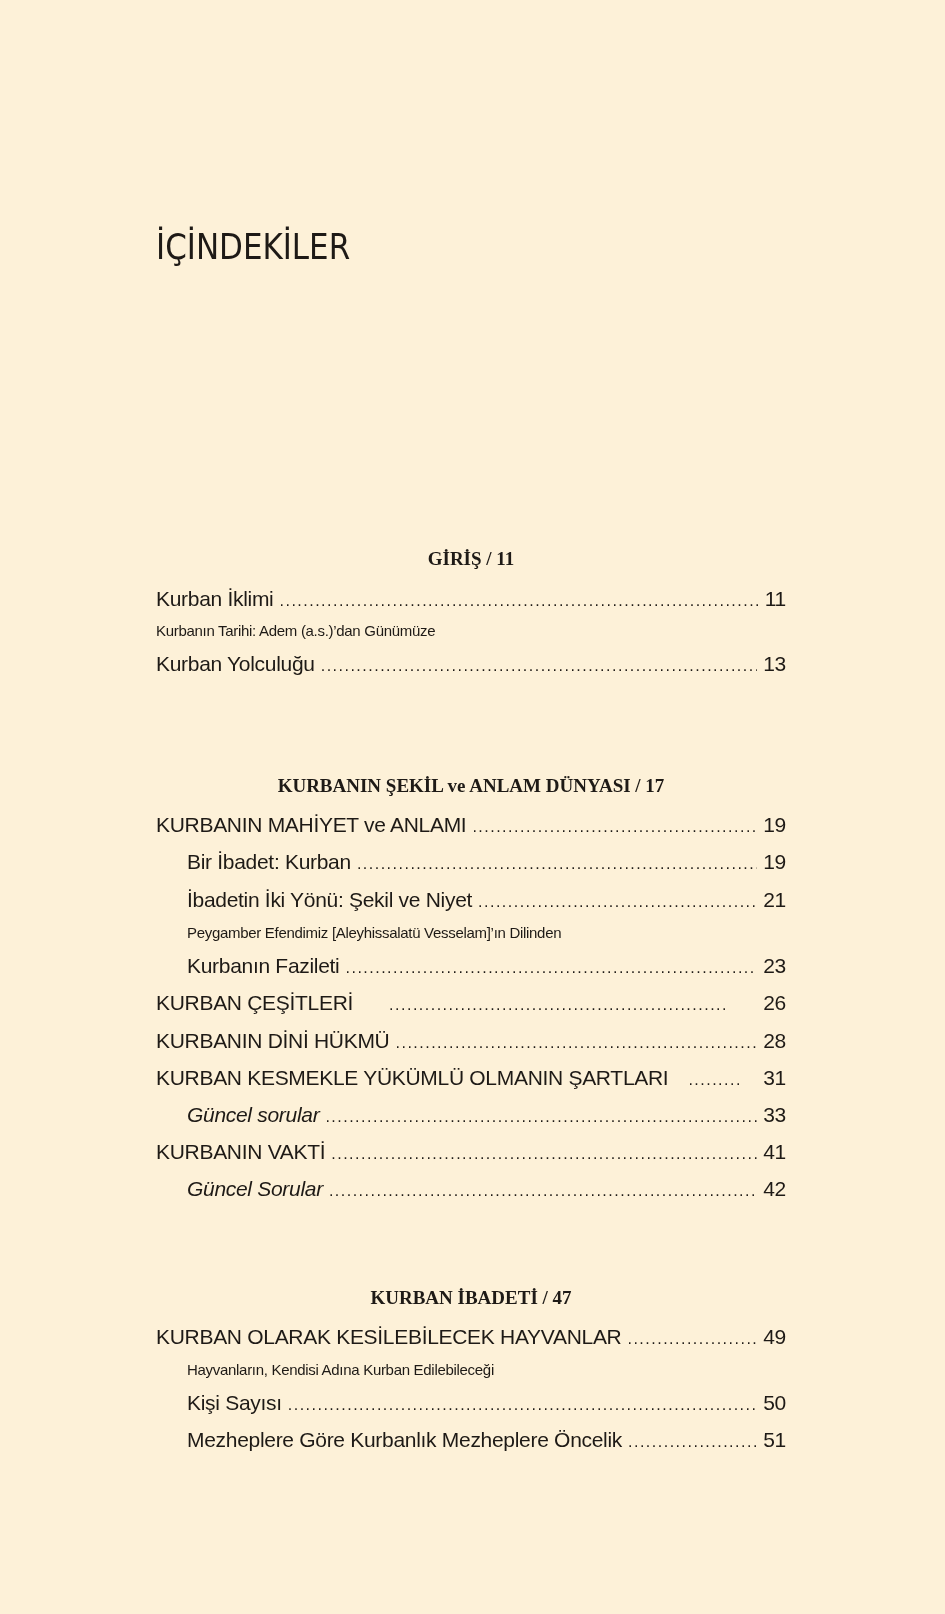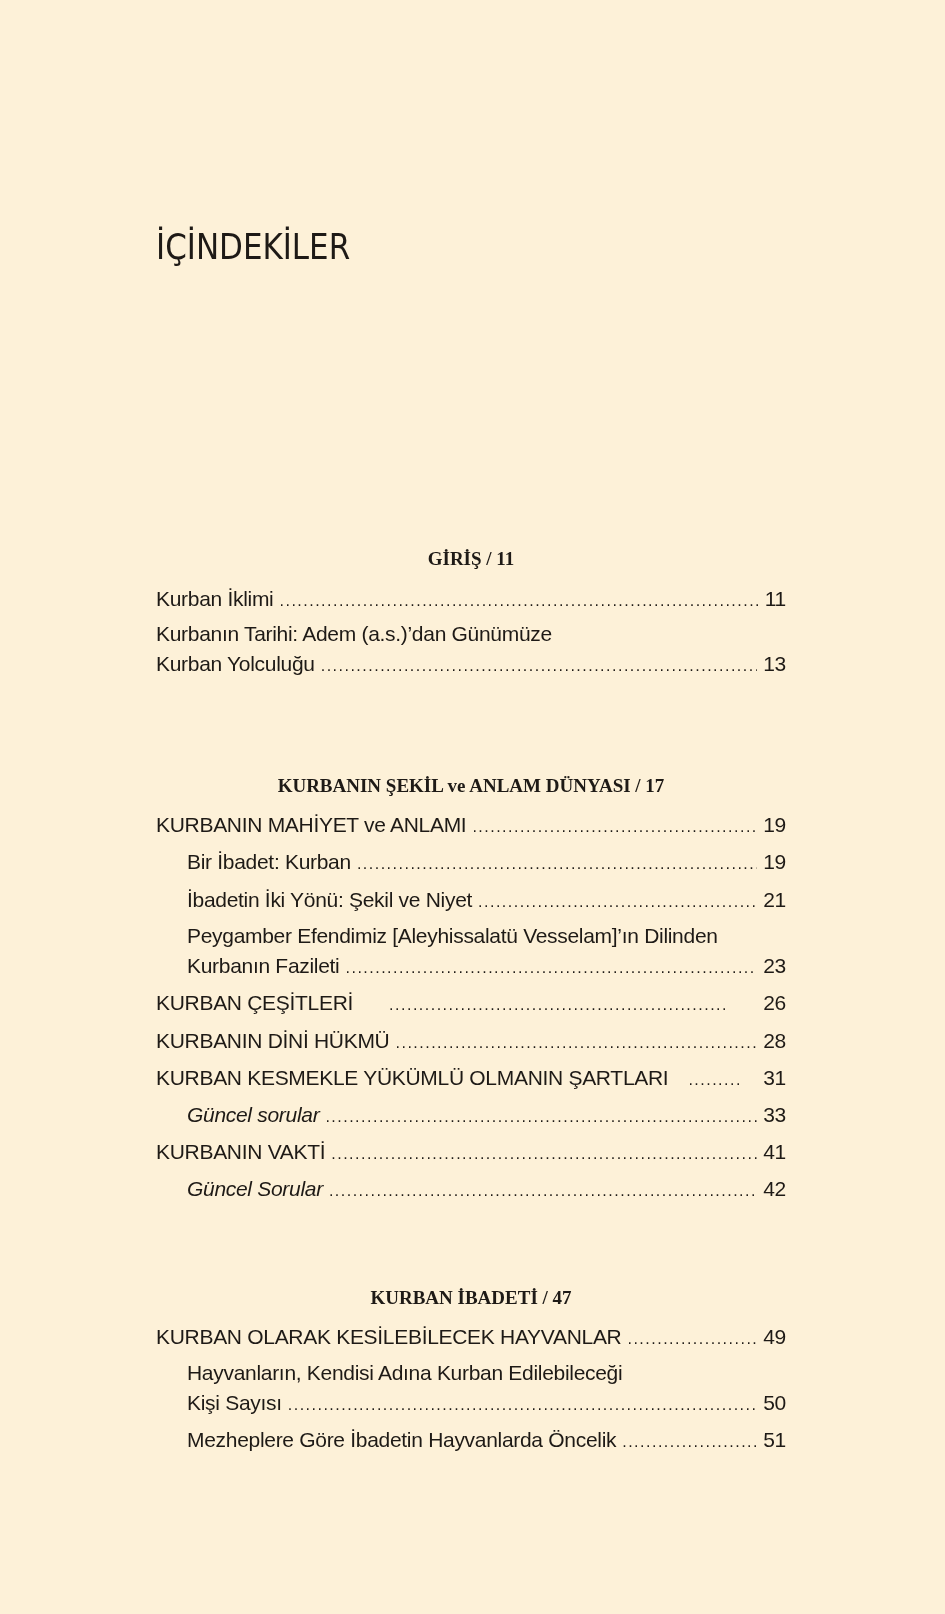--- a/index.html
+++ b/index.html
@@ -35,21 +35,21 @@
   .row .lbl.italic { font-style: italic; }
   .row .dots {
     flex: 1; overflow: hidden; white-space: nowrap; margin: 0 6px;
     font-size: 16px; letter-spacing: 1.5px;
   }
   .row .dots::before {
     content: "........................................................................................................................................";
   }
   .row .pg { white-space: nowrap; }
   .line1 {
-    position: absolute; left: 156px; font-size: 21px;
+    position: absolute; left: 156px; font-size: 15px;
     font-family: "Liberation Sans", sans-serif; letter-spacing: -0.3px;
     white-space: nowrap;
   }
   .line1.sub { left: 187px; }
 </style>
 </head>
 <body>
 
 <div class="title">İÇİNDEKİLER</div>
 
@@ -140,16 +140,16 @@
 </div>
 
 <div class="line1 sub" style="top:1361px;">Hayvanların, Kendisi Adına Kurban Edilebileceği</div>
 <div class="row sub" style="top:1390px;">
   <span class="lbl">Kişi Sayısı</span>
   <span class="dots"></span>
   <span class="pg">50</span>
 </div>
 
 <div class="row sub" style="top:1427px;">
-  <span class="lbl">Mezheplere Göre İbadetin Hayvanlarda Öncelik</span>
+  <span class="lbl">Mezheplere Göre Kurbanlık Mezheplere Öncelik</span>
   <span class="dots"></span>
   <span class="pg">51</span>
 </div>
 
 </body></html>

